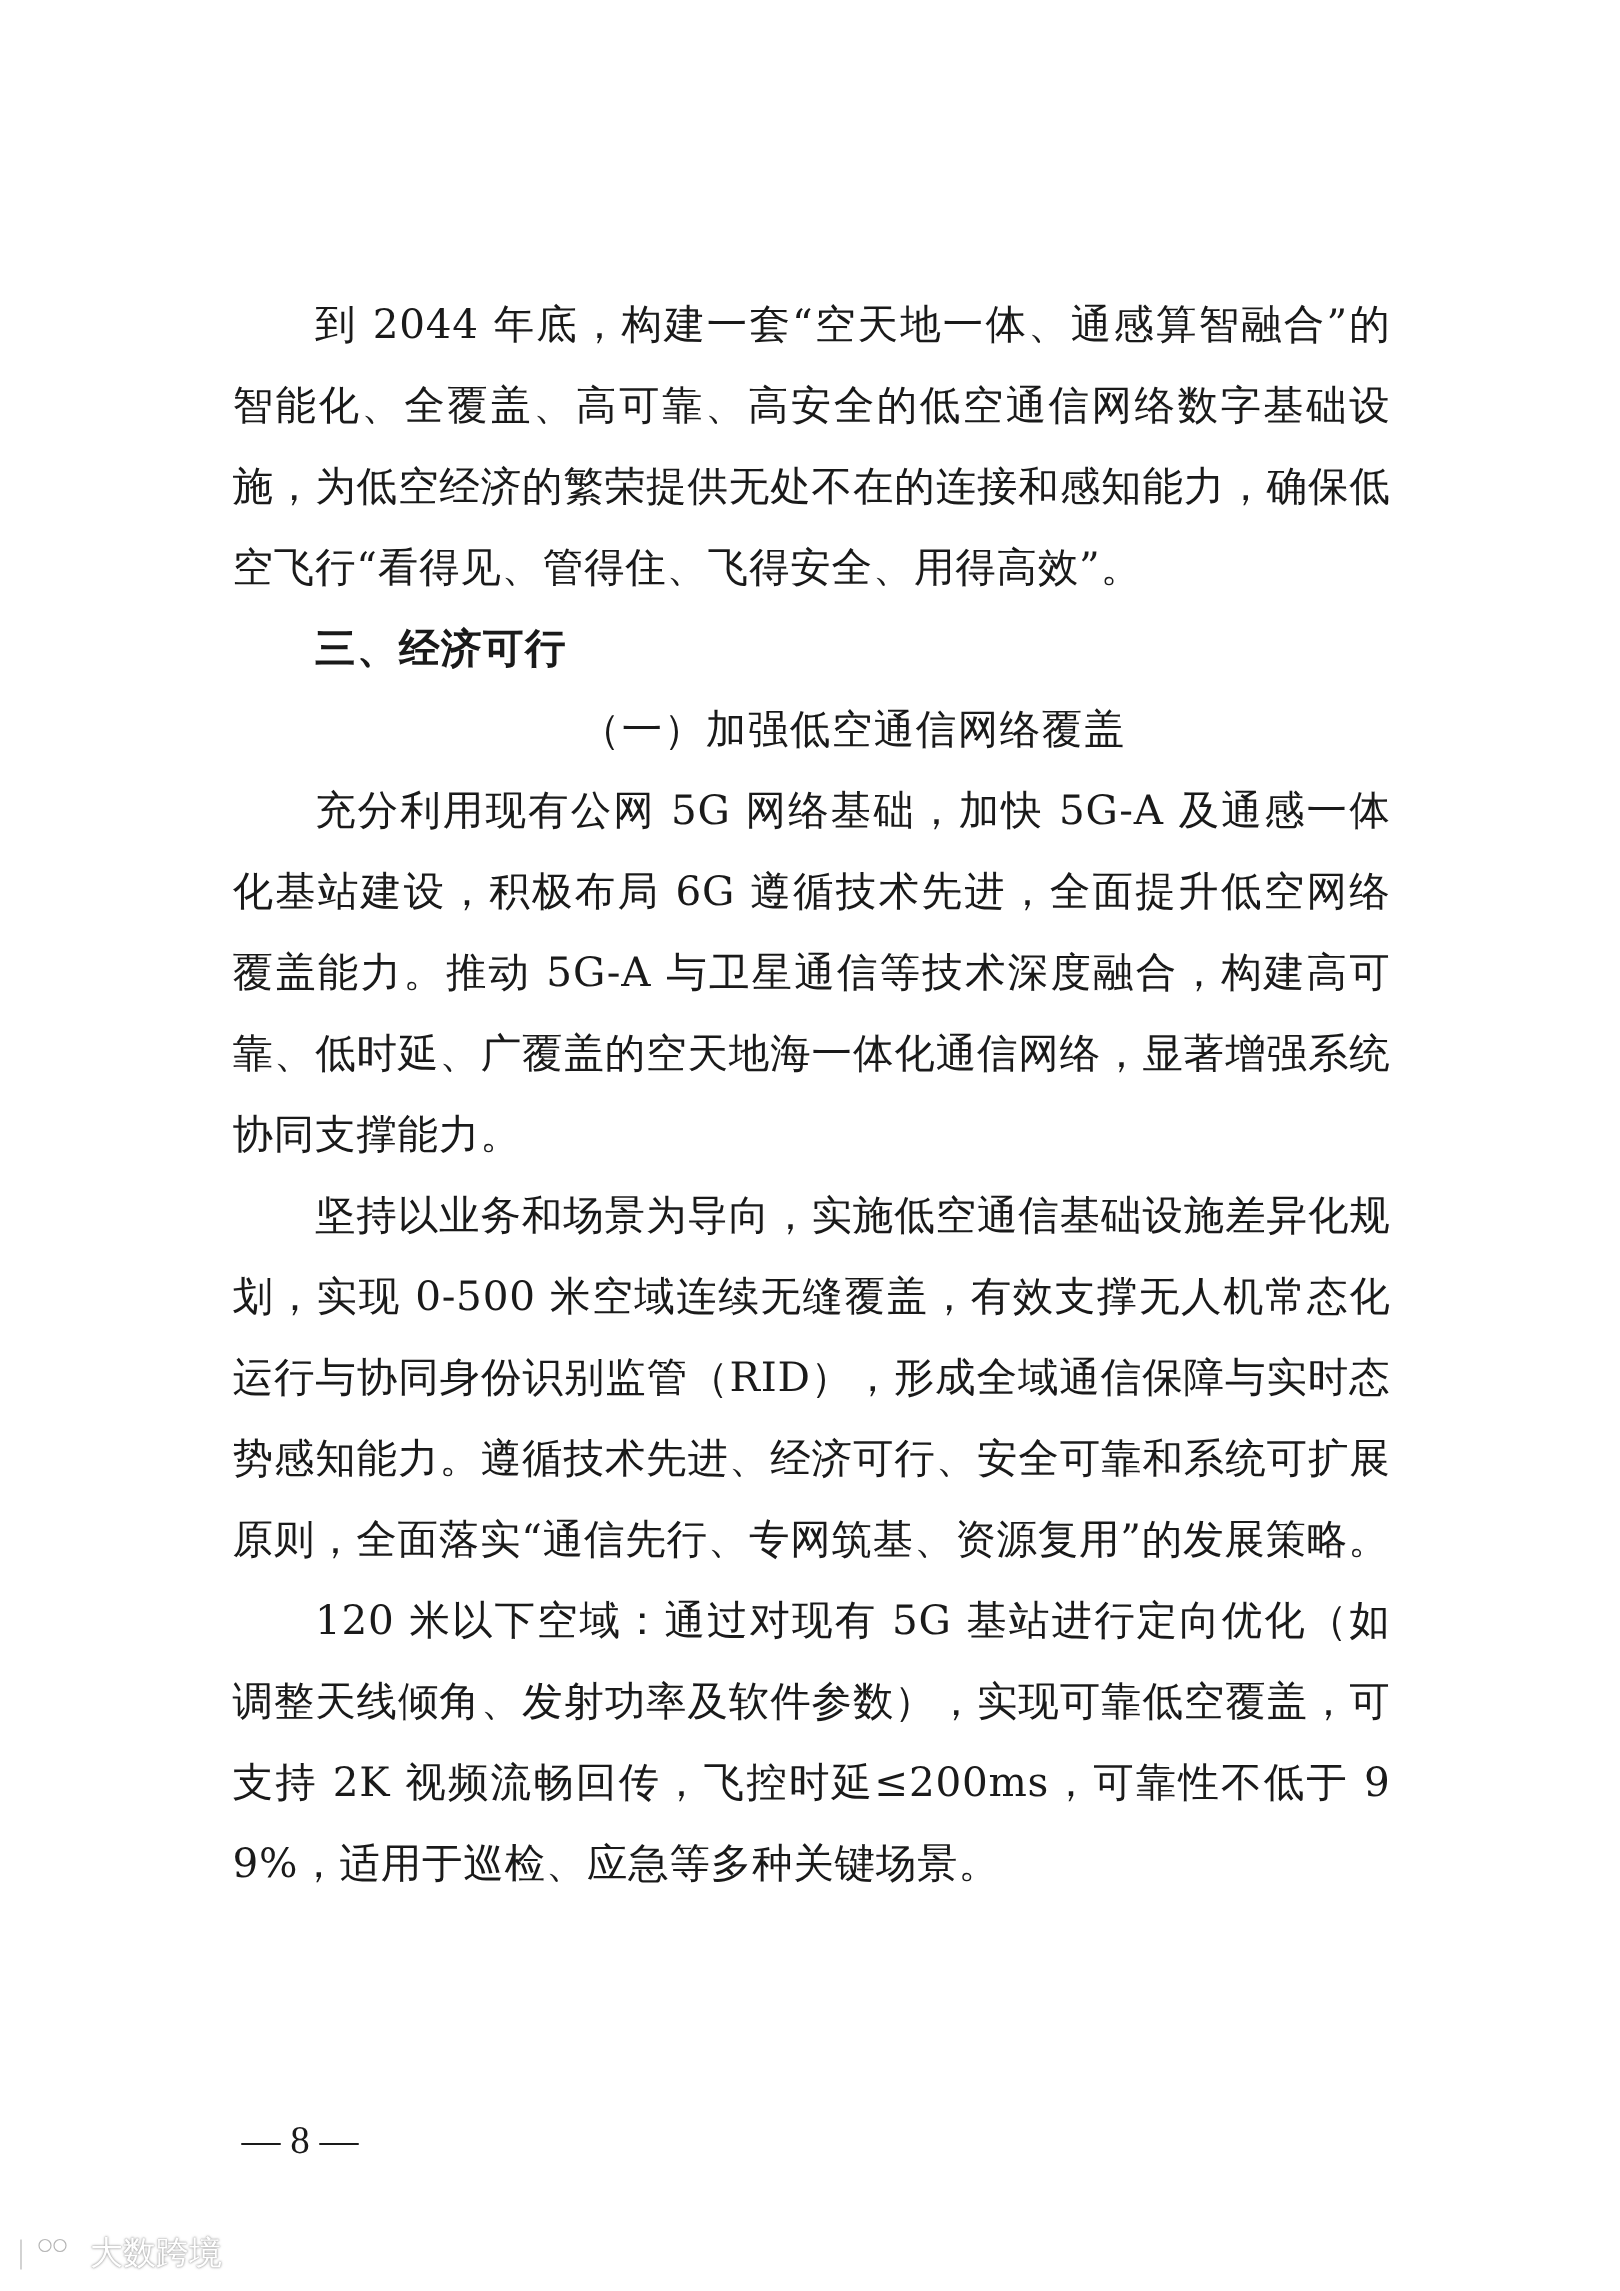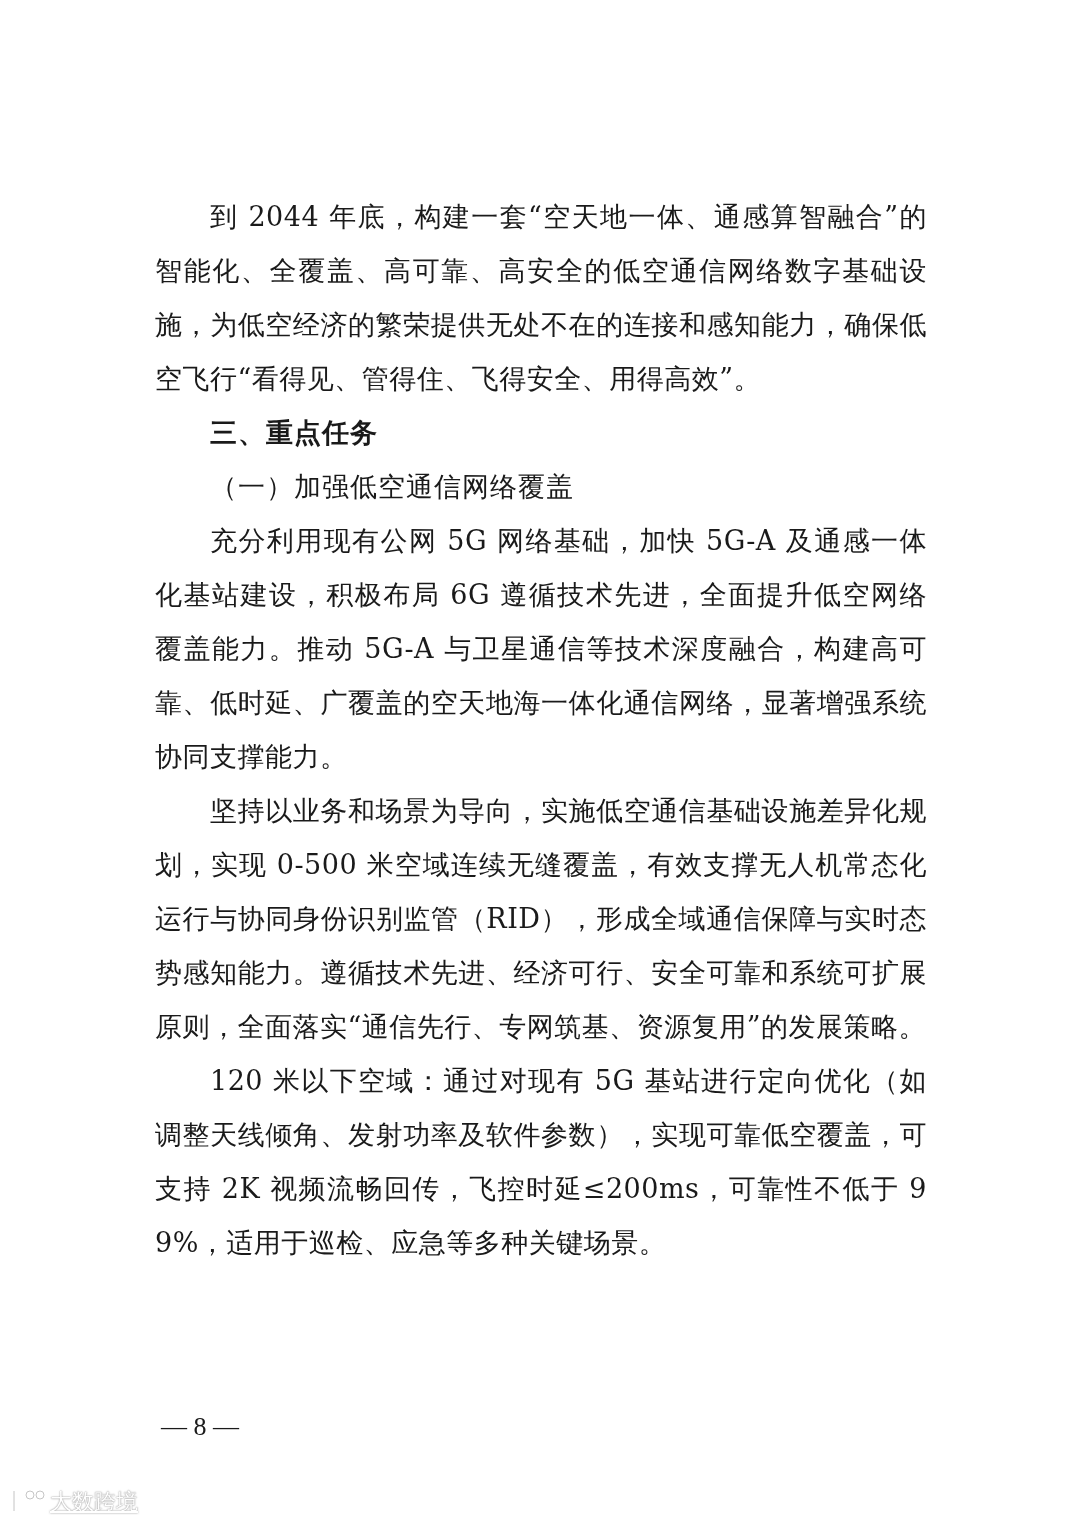--- a/index.html
+++ b/index.html
@@ -39,62 +39,62 @@
     text-indent: 55px;
     margin: 0;
     letter-spacing: 1px;
   }
   .heading-2 {
     font-size: 27px;
     line-height: 54px;
     text-indent: 55px;
     margin: 0;
     letter-spacing: 1px;
+    text-align: center;
   }
   .page-number {
     position: absolute;
     top: 1412px;
     left: 0;
     width: 1080px;
     text-align: center;
     font-family: "Liberation Serif", "DejaVu Serif", serif;
     font-size: 26px;
     color: #1a1a1a;
     margin-left: -340px;
   }
   .watermark {
     position: absolute;
     left: 8px;
     top: 1487px;
     display: flex;
-    align-items: flex-start;
-    gap: 4px;
+    align-items: flex-end;
+    gap: 14px;
     color: #ffffff;
     font-family: "DejaVu Sans", "Liberation Sans", sans-serif;
     font-size: 22px;
     text-shadow: 0 0 2px #9a9a9a, 0 0 1px #888;
     opacity: 0.9;
-    text-decoration: underline;
   }
   .watermark-logo {
     width: 38px;
     height: 28px;
     position: relative;
   }
   .watermark-logo svg {
     width: 38px;
     height: 28px;
   }
 </style>
 </head>
 <body>
 
 <div class="page">
   <p class="para">到 2044 年底，构建一套“空天地一体、通感算智融合”的智能化、全覆盖、高可靠、高安全的低空通信网络数字基础设施，为低空经济的繁荣提供无处不在的连接和感知能力，确保低空飞行“看得见、管得住、飞得安全、用得高效”。</p>
-  <p class="heading-1">三、重点任务</p>
+  <p class="heading-1">三、经济可行</p>
   <p class="heading-2">（一）加强低空通信网络覆盖</p>
   <p class="para">充分利用现有公网 5G 网络基础，加快 5G-A 及通感一体化基站建设，积极布局 6G 遵循技术先进，全面提升低空网络覆盖能力。推动 5G-A 与卫星通信等技术深度融合，构建高可靠、低时延、广覆盖的空天地海一体化通信网络，显著增强系统协同支撑能力。</p>
   <p class="para">坚持以业务和场景为导向，实施低空通信基础设施差异化规划，实现 0-500 米空域连续无缝覆盖，有效支撑无人机常态化运行与协同身份识别监管（RID），形成全域通信保障与实时态势感知能力。遵循技术先进、经济可行、安全可靠和系统可扩展原则，全面落实“通信先行、专网筑基、资源复用”的发展策略。</p>
   <p class="para">120 米以下空域：通过对现有 5G 基站进行定向优化（如调整天线倾角、发射功率及软件参数），实现可靠低空覆盖，可支持 2K 视频流畅回传，飞控时延≤200ms，可靠性不低于 99%，适用于巡检、应急等多种关键场景。</p>
 </div>
 
 <div class="page-number">— 8 —</div>
 
 <div class="watermark">
   <span class="watermark-logo">

